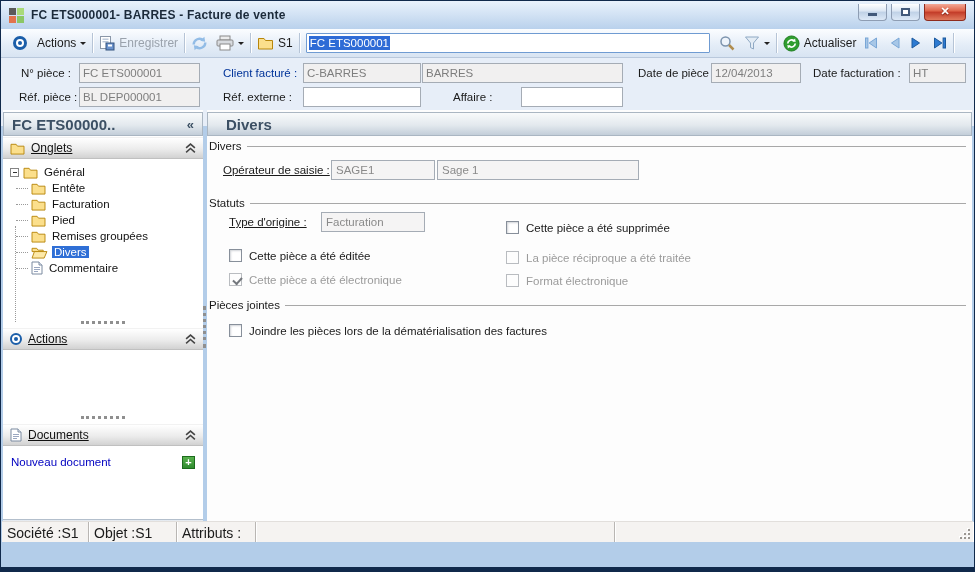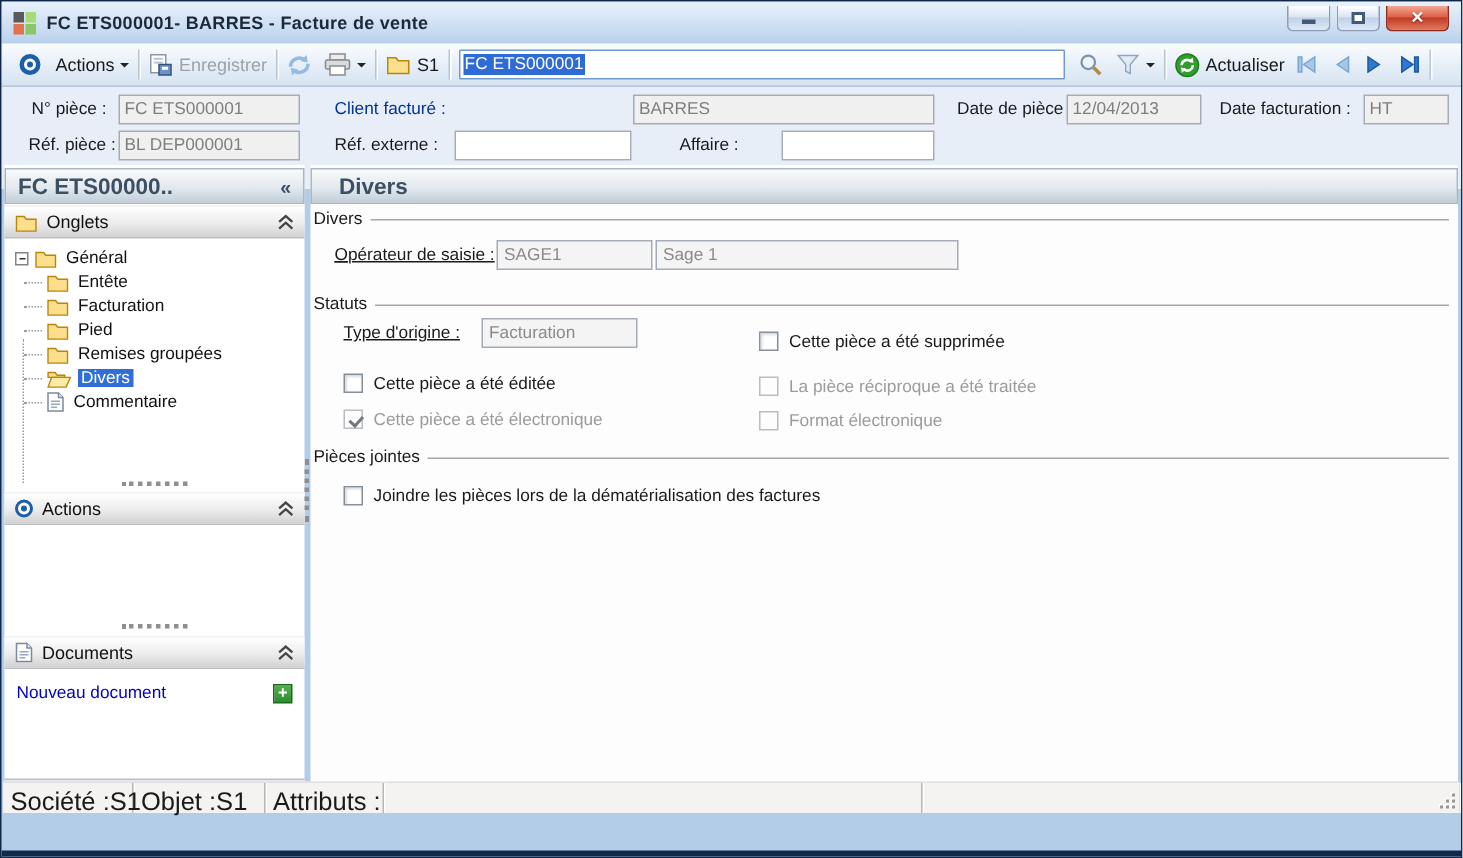--- a/index.html
+++ b/index.html
@@ -75,21 +75,21 @@
     background:linear-gradient(#f8fafb, #e3e9ee 55%, #c3ced9);
     border:1px solid #aab6c2; color:#3c5064; font-weight:bold; font-size:15px;
     display:flex; align-items:center; padding:0 8px;
   }
   .side-title-chev { margin-left:auto; color:#3c5064; font-size:13px; font-weight:bold; cursor:default; }
 
   .phead {
     position:absolute; left:0; right:0; height:22px;
     background:linear-gradient(#ffffff, #ececec 55%, #d2d2d2);
     border-top:1px solid #f2f2f2; border-bottom:1px solid #c0c0c0;
-    display:flex; align-items:center; gap:6px; padding:0 7px; font-size:12px; color:#111;
+    display:flex; align-items:center; gap:6px; padding:0 7px; font-size:12px; color:#111;text-decoration:underline;
   }
   .phead .chev-up { margin-left:auto; }
 
   .tree { position:absolute; left:0; right:0; top:54px; height:118px; font-size:11.5px; color:#111; }
   .tree-row { height:16px; display:flex; align-items:center; }
   .tree-row .label { padding:0 2px; white-space:nowrap; }
   .tree-row .label.sel { background:#2f6fd6; color:#fff; }
   .expander { width:9px; height:9px; border:1px solid #848484; background:#fff; margin:0 4px 0 7px;
               position:relative; flex:none; }
   .expander::after { content:""; position:absolute; left:1.5px; top:3px; width:4px; height:1px; background:#333; }
@@ -120,21 +120,21 @@
   .cb .box { width:13px; height:13px; background:#fff; border:1px solid #878f9a; flex:none; position:relative;
              box-shadow:inset 1px 1px 2px rgba(120,130,140,.35); }
   .cb .box.checked::after { content:""; position:absolute; left:2.5px; top:2.5px; width:7px; height:4px;
              border-left:2px solid #74787d; border-bottom:2px solid #74787d; transform:rotate(-48deg); }
   .cb .txt { margin-left:7px; font-size:11.5px; color:#1a1a1a; white-space:nowrap; }
   .cb.disabled .box { border-color:#b9bcc0; background:#fdfdfd; box-shadow:none; }
   .cb.disabled .txt { color:#9b9b9b; }
 
   
   .statusbar { position:absolute; left:1px; right:1px; top:520px; height:21px; background:#f5f3f1;
-               border-top:1px solid #e2dfdc; display:flex; font-size:17px; color:#1a1a1a; }
+               border-top:1px solid #e2dfdc; display:flex; font-size:14px; color:#1a1a1a; }
   .sb-cell { border-right:1px solid #b9b6b3; box-shadow:1px 0 0 #fff; padding:3px 5px 0 5px; white-space:nowrap; }
   .sb-c1{width:87px}.sb-c2{width:88px}.sb-c3{width:79px}.sb-c4{flex:1;max-width:441px}.sb-c5{flex:1;border-right:none;position:relative}
   .grip { position:absolute; right:3px; bottom:3px; width:10px; height:10px; }
   .grip i { position:absolute; width:2px; height:2px; background:#9a9691; box-shadow:-1px -1px 0 #fff; }
   .grip .g1{right:0;bottom:0}.grip .g2{right:4px;bottom:0}.grip .g3{right:8px;bottom:0}.grip .g4{right:0;bottom:4px}.grip .g5{right:4px;bottom:4px}.grip .g6{right:0;bottom:8px}
 </style>
 </head>
 <body>
 
 <div class="window">
@@ -246,20 +246,21 @@
         <rect x="10.6" y="1" width="2.4" height="10" fill="#2d7ad1" stroke="#1d5a9e"></rect>
       </svg>
     </div>
     <div class="tb-sep"></div>
   </div>
 
   <div class="headerbar">
     <span class="lbl" style="left:20px;top:5px">N° pièce :</span>
     <div class="fld" style="left:78px;top:5px;width:121px">FC ETS000001</div>
     <span class="lbl navy" style="left:222px;top:5px">Client facturé :</span>
+    <div class="fld" style="left:302px;top:5px;width:118px">C-BARRES</div>
     <div class="fld" style="left:421px;top:5px;width:201px">BARRES</div>
     <span class="lbl" style="left:637px;top:5px">Date de pièce :</span>
     <div class="fld" style="left:710px;top:5px;width:90px">12/04/2013</div>
     <span class="lbl" style="left:812px;top:5px">Date facturation :</span>
     <div class="fld" style="left:908px;top:5px;width:57px">HT</div>
 
     <span class="lbl" style="left:18px;top:29px">Réf. pièce :</span>
     <div class="fld" style="left:78px;top:29px;width:121px">BL DEP000001</div>
     <span class="lbl" style="left:222px;top:29px">Réf. externe :</span>
     <div class="fld on" style="left:302px;top:29px;width:118px"></div>

